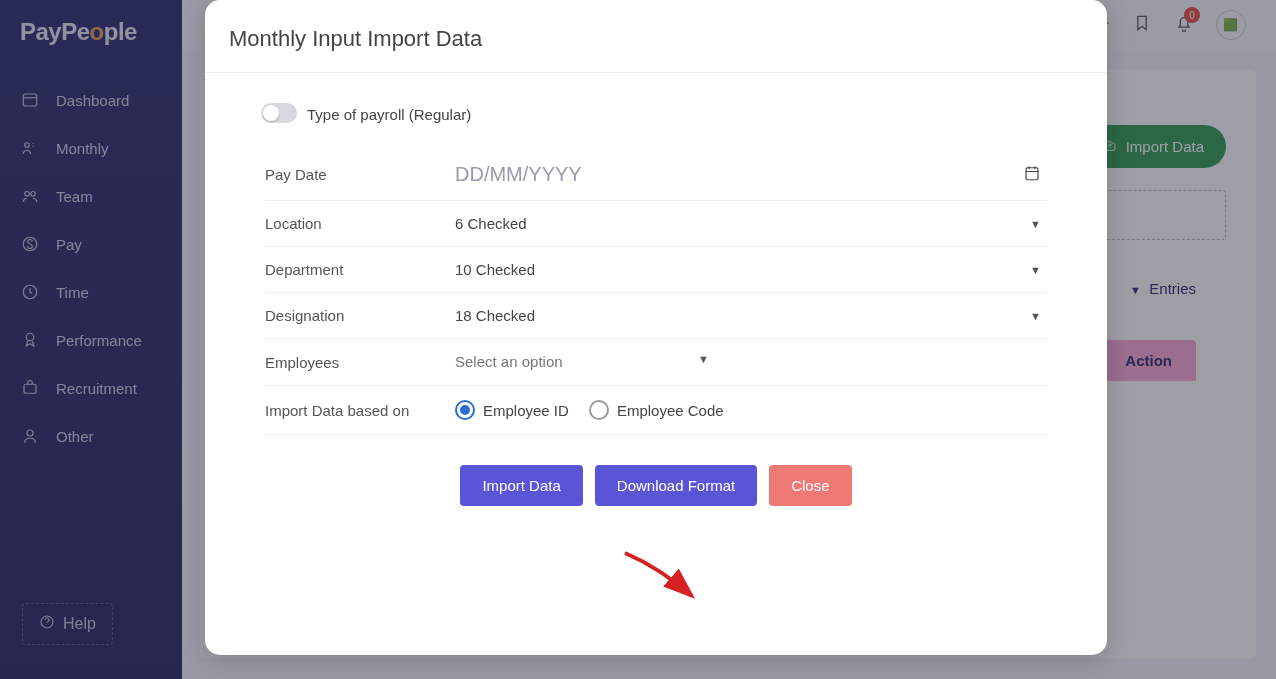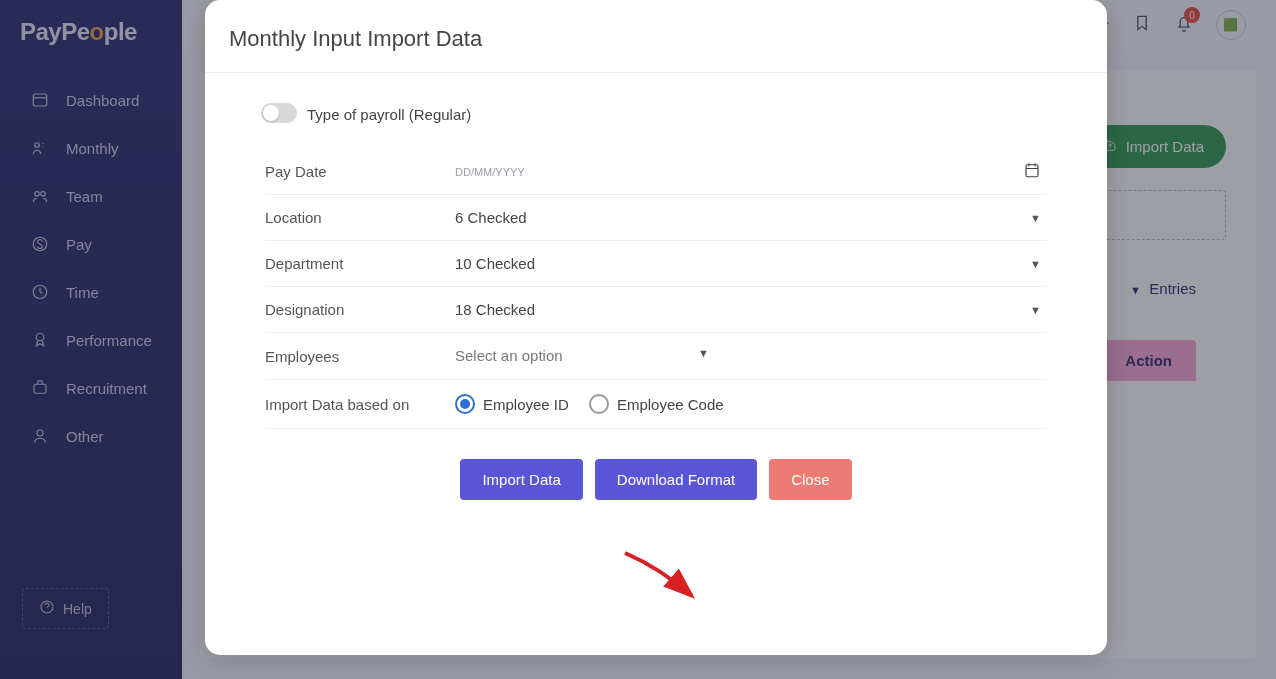--- a/index.html
+++ b/index.html
@@ -4,24 +4,24 @@
 <style>
   * { box-sizing: border-box; margin: 0; padding: 0; font-family: 'Segoe UI', Arial, sans-serif; }
   body { background: #f5f6fa; width: 1276px; height: 679px; overflow: hidden; position: relative; }
 
   
   .sidebar { position: absolute; left: 0; top: 0; width: 182px; height: 679px; background: #2a2a6a; background: linear-gradient(180deg, #2d2d6e 0%, #26265e 100%); color: #c5c5e0; }
   .logo { padding: 18px 8px 10px 20px; }
   .logo-text { font-size: 24px; font-weight: 600; color: #e8e8f5; letter-spacing: -0.5px; }
   .logo-text .accent { color: #e8a04c; }
   .nav { padding-top: 20px; }
-  .nav-item { display: flex; align-items: center; padding: 14px 30px; font-size: 15px; color: #d0d0e8; cursor: pointer; gap: 16px; }
+  .nav-item { display: flex; align-items: center; padding: 14px 20px; font-size: 15px; color: #d0d0e8; cursor: pointer; gap: 16px; }
   .nav-icon { width: 20px; height: 20px; display: inline-flex; align-items: center; justify-content: center; }
   .nav-icon svg { width: 18px; height: 18px; stroke: #c5c5e0; fill: none; stroke-width: 1.6; }
-  .help-box { position: absolute; bottom: 50px; left: 22px; border: 1px dashed #5a5a9a; border-radius: 4px; padding: 10px 16px; display: flex; align-items: center; gap: 8px; color: #c5c5e0; font-size: 14px; }
+  .help-box { position: absolute; bottom: 34px; left: 22px; border: 1px dashed #5a5a9a; border-radius: 4px; padding: 10px 16px; display: flex; align-items: center; gap: 8px; color: #c5c5e0; font-size: 16px; }
 
   
   .top-header { position: absolute; left: 182px; top: 0; right: 0; height: 50px; background: #fafafc; display: flex; justify-content: flex-end; align-items: center; padding-right: 30px; gap: 22px; }
   .header-icon { position: relative; cursor: pointer; }
   .header-icon svg { width: 20px; height: 20px; stroke: #555; fill: none; stroke-width: 1.6; }
   .notif-badge { position: absolute; top: -6px; right: -6px; background: #e74c3c; color: #fff; font-size: 10px; border-radius: 50%; width: 16px; height: 16px; display: flex; align-items: center; justify-content: center; }
   .avatar { width: 30px; height: 30px; border-radius: 50%; border: 1px solid #ccc; background: #fafafc; display:flex;align-items:center;justify-content:center;font-size:12px; }
 
   
   .main-bg { position: absolute; left: 200px; right: 20px; top: 70px; bottom: 20px; background: #fff; border-radius: 6px; padding: 20px; }
@@ -39,21 +39,21 @@
   .modal-body { padding: 30px 60px 30px 60px; }
 
   .toggle-row { display: flex; align-items: flex-end; gap: 10px; margin-bottom: 26px; margin-left: -4px; }
   .toggle { width: 36px; height: 20px; background: #d8d8dc; border-radius: 20px; position: relative; }
   .toggle-knob { width: 16px; height: 16px; background: #fff; border-radius: 50%; position: absolute; top: 2px; left: 2px; box-shadow: 0 1px 2px rgba(0,0,0,0.2); }
   .toggle-label { font-size: 15px; color: #444; }
 
   .form-row { display: flex; align-items: center; border-bottom: 1px solid #eee; padding: 14px 0; }
   .form-label { width: 190px; font-size: 15px; color: #555; font-weight: 500; }
   .form-control { flex: 1; display: flex; align-items: center; position: relative; }
-  .text-input { border: none; font-size: 11px; color: #444; background: transparent; outline: none; width: 100%; }
+  .text-input { border: none; font-size: 20px; color: #444; background: transparent; outline: none; width: 100%; }
   .text-input::placeholder { color: #9a9aaa; }
   .cal-icon, .chev-icon { position: absolute; right: 6px; color: #555; }
   .chev-icon { font-size: 11px; }
   .select-display { font-size: 15px; color: #444; }
 
   .employees-row .form-control { gap: 30px;}
   .select-box { position: relative; flex:1; max-width: 260px; }
   .filter-btn { border: 1px solid #ccc; border-radius: 4px; padding: 10px 18px; font-style: italic; font-size: 15px; background: #fff; color: #333; cursor: pointer; }
 
   .radio-group { display: flex; gap: 20px; align-items: center; }

